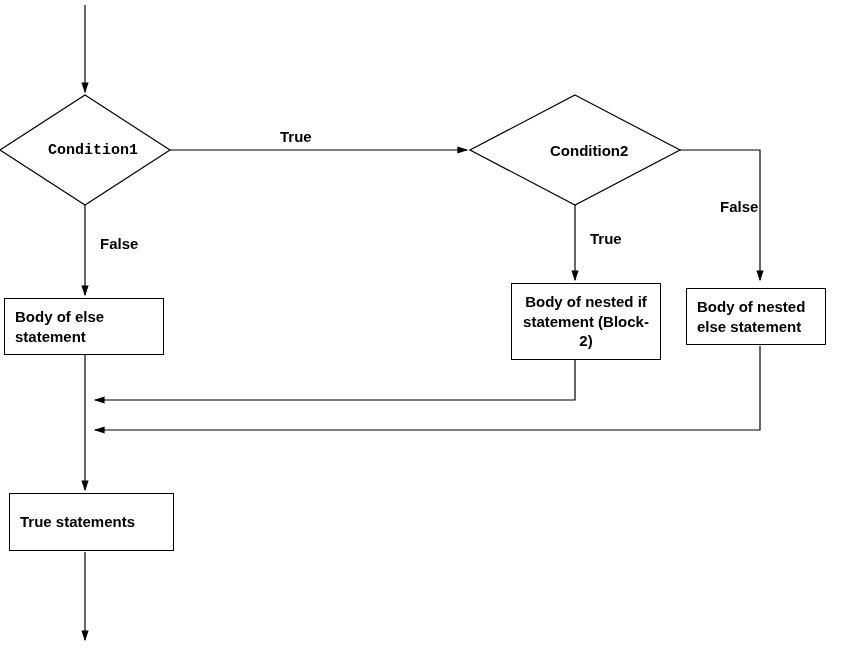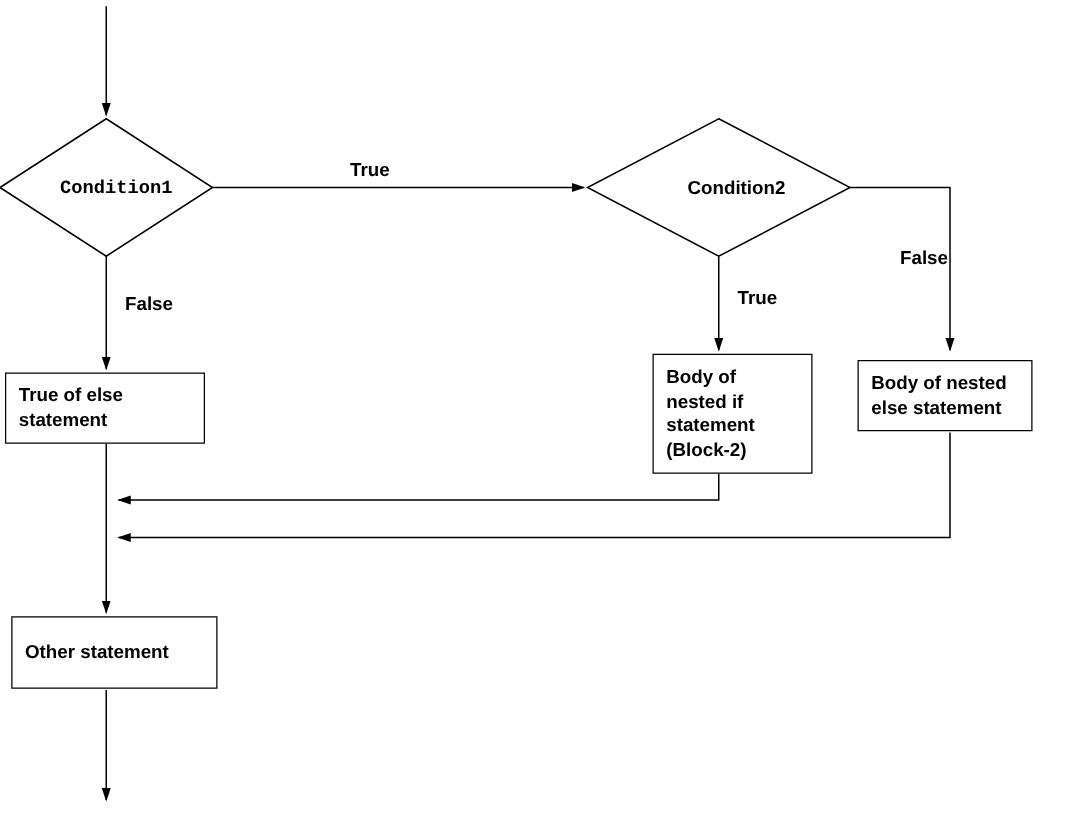--- a/index.html
+++ b/index.html
@@ -66,23 +66,23 @@
 <div class="label" style="left:550px; top:142px;">Condition2</div>
 
 <div class="label" style="left:280px; top:128px;">True</div>
 
 <div class="label" style="left:100px; top:235px;">False</div>
 
 <div class="label" style="left:590px; top:230px;">True</div>
 
 <div class="label" style="left:720px; top:198px;">False</div>
 
-<div class="box" style="left:4px; top:298px; width:160px;">True of else
+<div class="box" style="left:4px; top:298px; width:160px;">Body of else
 statement</div>
 
-<div class="box" style="left:522px; top:283px; width:128px;">Body of nested if
+<div class="box" style="left:511px; top:283px; width:150px;text-align:center;">Body of nested if
 statement
 (Block-2)</div>
 
 <div class="box" style="left:686px; top:288px; width:140px;">Body of nested
 else statement</div>
 
-<div class="box" style="left:9px; top:493px; width:165px; height:58px; display:flex; align-items:center;">Other statement</div>
+<div class="box" style="left:9px; top:493px; width:165px; height:58px; display:flex; align-items:center;">True statements</div>
 
 </body></html>

